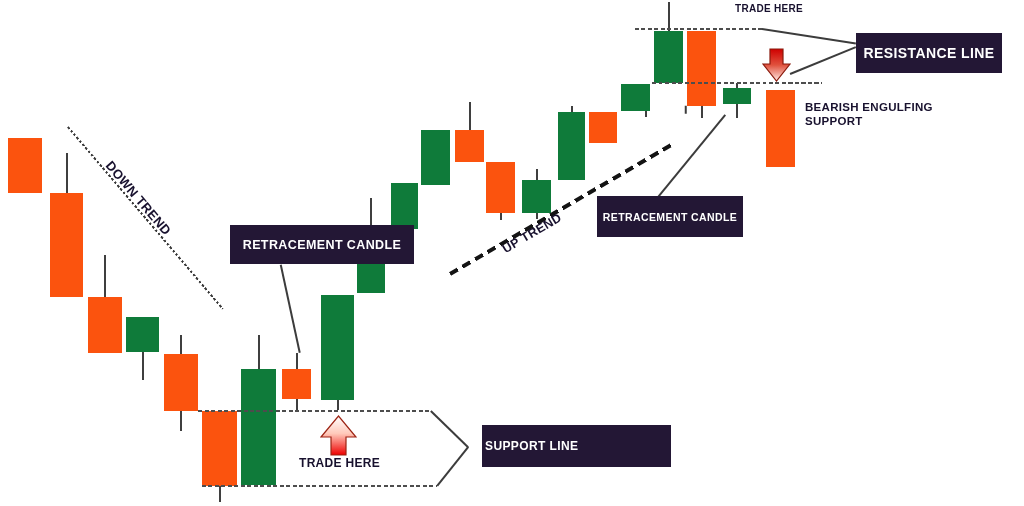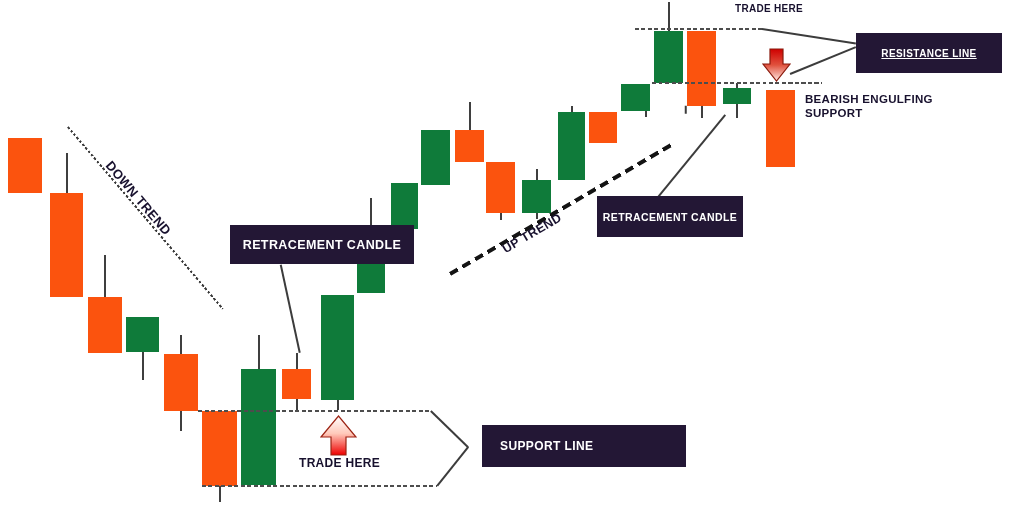--- a/index.html
+++ b/index.html
@@ -25,28 +25,28 @@
   .ln.dash-thick{height:4px;background:repeating-linear-gradient(90deg,#141414 0 9px,transparent 9px 14.5px);}
 
   
   .label-box{
     position:absolute;background:#231735;color:#fff;font-weight:bold;
     display:flex;align-items:center;justify-content:center;
     letter-spacing:.4px;white-space:nowrap;
   }
   #lb-retracement-1{left:230px;top:225px;width:184px;height:39px;font-size:12.5px;}
   #lb-retracement-2{left:597px;top:196px;width:146px;height:41px;font-size:10.5px;}
-  #lb-support{left:482px;top:425px;width:186px;height:42px;font-size:12px;justify-content:flex-start;padding-left:18px;}
-  #lb-resistance{left:856px;top:33px;width:146px;height:40px;font-size:10px;text-decoration:underline;}
+  #lb-support{left:482px;top:425px;width:186px;height:42px;font-size:12px;justify-content:flex-start;padding-left:3px;}
+  #lb-resistance{left:856px;top:33px;width:146px;height:40px;font-size:14px;}
 
   
   .free-text{position:absolute;color:#18112e;font-weight:bold;letter-spacing:.3px;white-space:nowrap;}
   #txt-trade-top{left:735px;top:3px;font-size:10px;}
   #txt-trade-bottom{left:299px;top:456px;font-size:12px;}
-  #txt-bearish{left:805px;top:93px;font-size:11.5px;line-height:13.5px;}
+  #txt-bearish{left:805px;top:101px;font-size:11.5px;line-height:13.5px;}
   #txt-downtrend{left:114px;top:158px;font-size:13px;transform:rotate(49.5deg);transform-origin:0 0;}
   #txt-uptrend{left:500px;top:244px;font-size:12.5px;transform:rotate(-30.5deg);transform-origin:0 0;}
 
   .arrow-svg{position:absolute;z-index:2;}
   #arrow-up{left:320px;top:415px;}
   #arrow-down{left:762px;top:48px;}
 </style>
 </head>
 <body>
 

